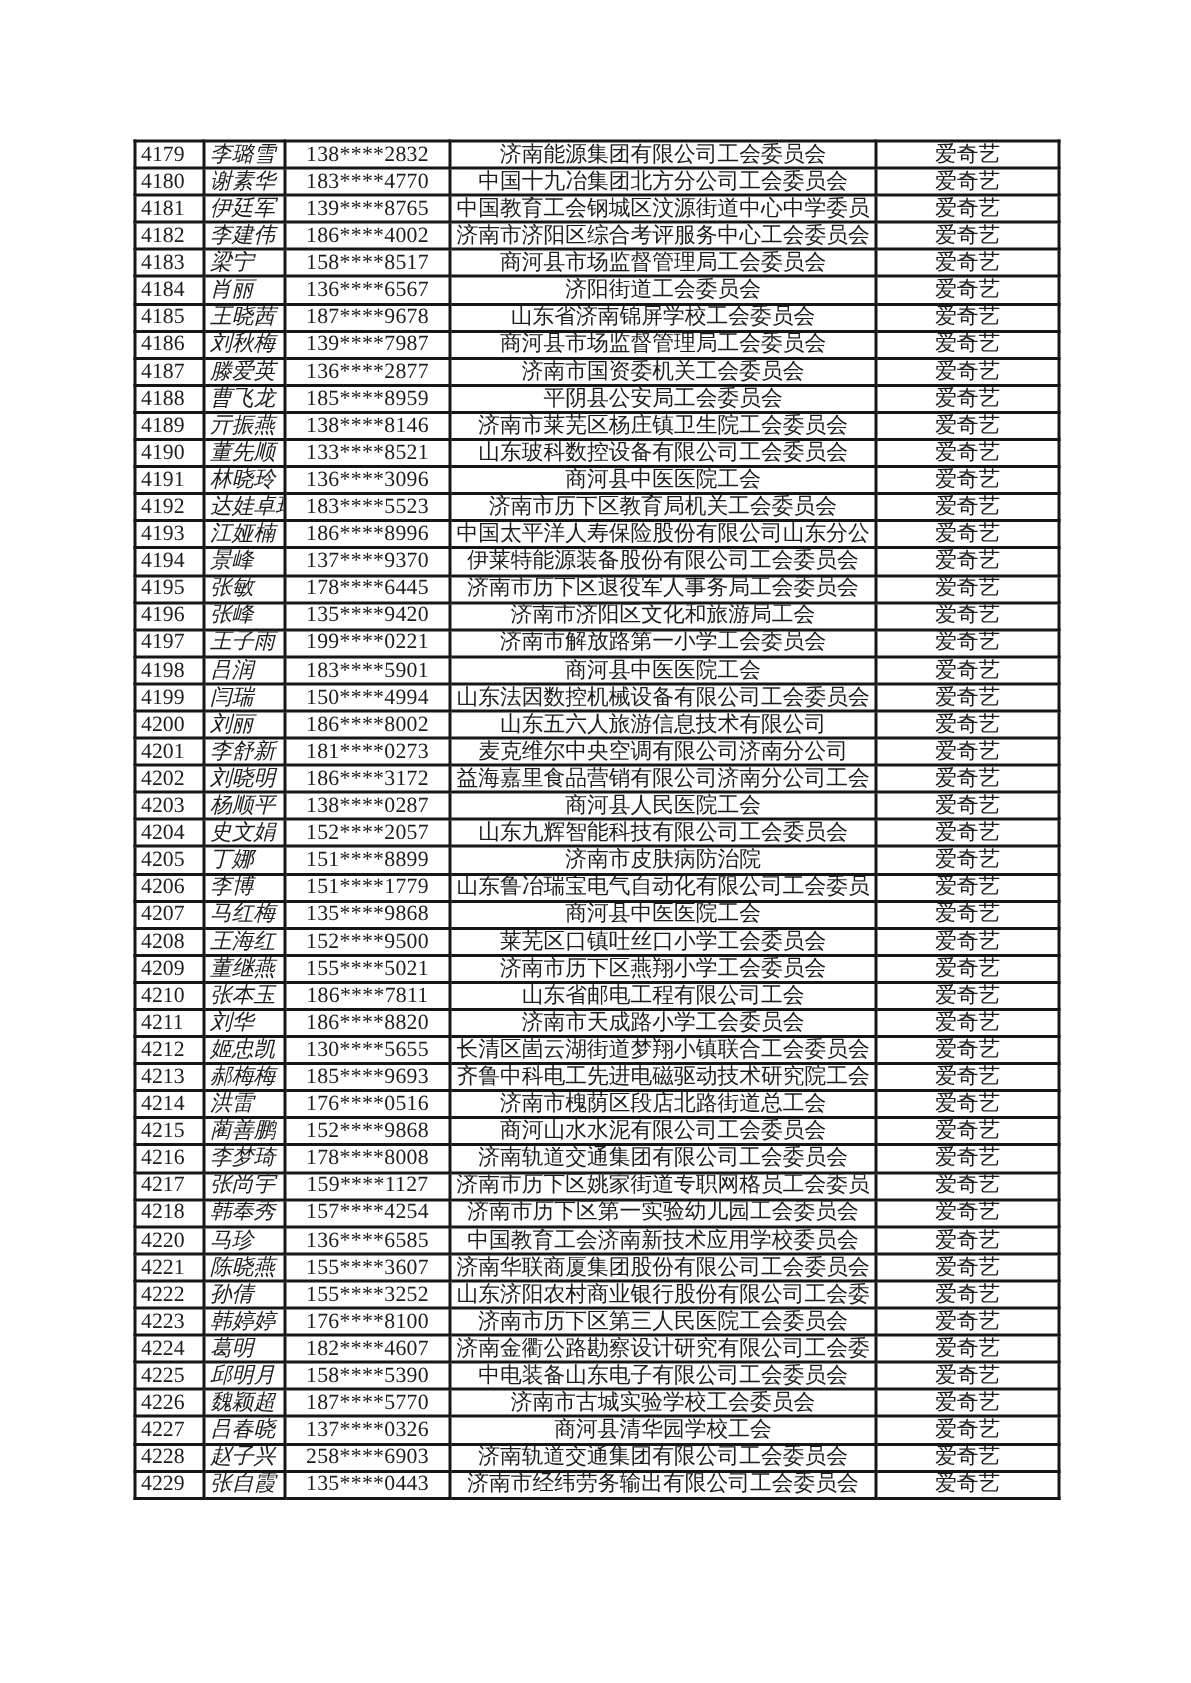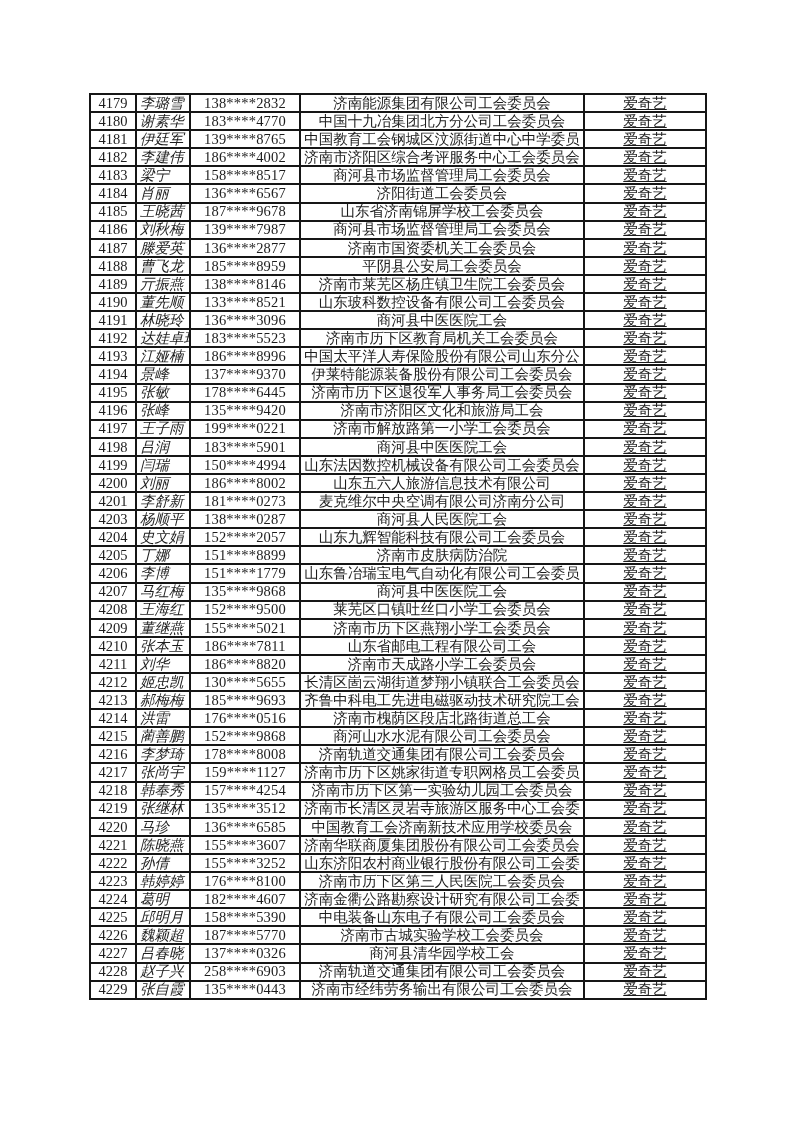--- a/index.html
+++ b/index.html
@@ -27,25 +27,25 @@
   }
   table.roster td {
     border: 2px solid #161616;
     height: 16.1px;
     padding: 0 3px;
     overflow: hidden;
     white-space: nowrap;
     line-height: 1;
     vertical-align: middle;
   }
-  td.col-id       { text-align: center; padding: 0 1px; }
+  td.col-id       { padding: 0 1px; }
   td.col-name     { text-align: left; font-style: italic; }
   td.col-phone    { text-align: center; letter-spacing: 0.2px; }
   td.col-org      { text-align: center; }
-  td.col-platform { text-align: center; text-decoration: underline; }
+  td.col-platform { text-align: center; }
 </style>
 </head>
 <body>
 
 <div class="page">
   <table class="roster">
     <colgroup>
       <col style="width:46px">
       <col style="width:54px">
       <col style="width:110px">
@@ -208,20 +208,27 @@
           <td class="col-platform">爱奇艺</td>
         </tr>
         <tr>
           <td class="col-id">4201</td>
           <td class="col-name">李舒新</td>
           <td class="col-phone">181****0273</td>
           <td class="col-org">麦克维尔中央空调有限公司济南分公司</td>
           <td class="col-platform">爱奇艺</td>
         </tr>
         <tr>
+          <td class="col-id">4202</td>
+          <td class="col-name">刘晓明</td>
+          <td class="col-phone">186****3172</td>
+          <td class="col-org">益海嘉里食品营销有限公司济南分公司工会</td>
+          <td class="col-platform">爱奇艺</td>
+        </tr>
+        <tr>
           <td class="col-id">4203</td>
           <td class="col-name">杨顺平</td>
           <td class="col-phone">138****0287</td>
           <td class="col-org">商河县人民医院工会</td>
           <td class="col-platform">爱奇艺</td>
         </tr>
         <tr>
           <td class="col-id">4204</td>
           <td class="col-name">史文娟</td>
           <td class="col-phone">152****2057</td>
@@ -317,27 +324,20 @@
           <td class="col-name">张尚宇</td>
           <td class="col-phone">159****1127</td>
           <td class="col-org">济南市历下区姚家街道专职网格员工会委员</td>
           <td class="col-platform">爱奇艺</td>
         </tr>
         <tr>
           <td class="col-id">4218</td>
           <td class="col-name">韩奉秀</td>
           <td class="col-phone">157****4254</td>
           <td class="col-org">济南市历下区第一实验幼儿园工会委员会</td>
-          <td class="col-platform">爱奇艺</td>
-        </tr>
-        <tr>
-          <td class="col-id">4219</td>
-          <td class="col-name">张继林</td>
-          <td class="col-phone">135****3512</td>
-          <td class="col-org">济南市长清区灵岩寺旅游区服务中心工会委</td>
           <td class="col-platform">爱奇艺</td>
         </tr>
         <tr>
           <td class="col-id">4220</td>
           <td class="col-name">马珍</td>
           <td class="col-phone">136****6585</td>
           <td class="col-org">中国教育工会济南新技术应用学校委员会</td>
           <td class="col-platform">爱奇艺</td>
         </tr>
         <tr>

